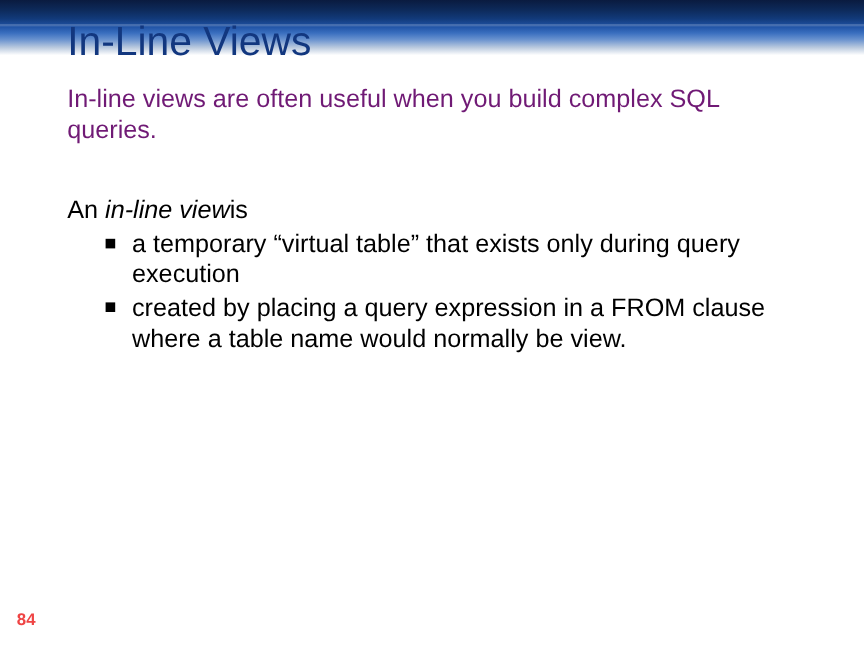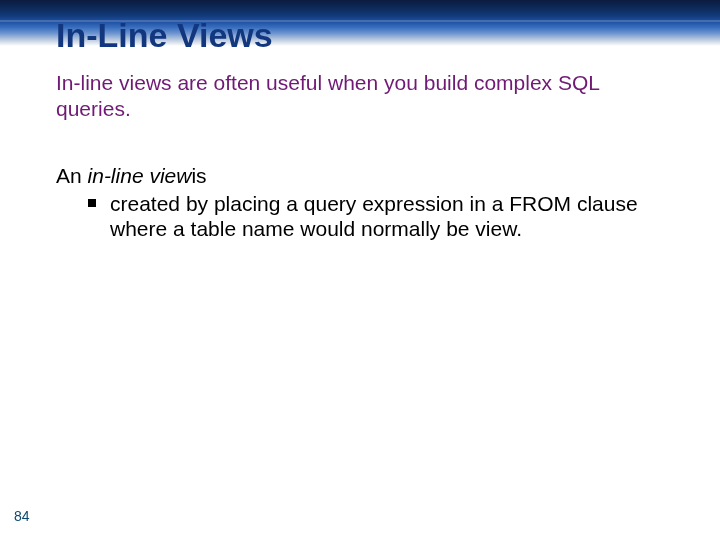--- a/index.html
+++ b/index.html
@@ -36,21 +36,21 @@
     top: 20px;
     width: 720px;
     height: 2px;
     background: rgba(255,255,255,0.18);
   }
   .title {
     position: absolute;
     left: 56px;
     top: 16px;
     font-size: 34px;
-    font-weight: bold;
+    font-weight: normal;
     color: #12377f;
     letter-spacing: 0px;
   }
   .content {
     position: absolute;
     left: 56px;
     top: 70px;
     width: 610px;
   }
   .intro {
@@ -85,36 +85,37 @@
     top: 8px;
     width: 8px;
     height: 8px;
     background: #000;
   }
   .pagenum {
     position: absolute;
     left: 14px;
     bottom: 16px;
     font-size: 14px;
-    font-weight: normal;
-    color: #0c4a6e;
+    font-weight: bold;
+    color: #ef4444;
   }
 </style>
 </head>
 <body>
 
 <div class="banner"></div>
 
 <div class="title">In-Line Views</div>
 
 <div class="content">
   <div class="intro">In-line views are often useful when you build complex SQL queries.</div>
 
   <div class="defline">
     <span>An </span><span class="term">in-line view</span><span>is</span>
   </div>
 
   <ul class="bullets">
+    <li>a temporary “virtual table” that exists only during query execution</li>
     <li>created by placing a query expression in a FROM clause where a table name would normally be view.</li>
   </ul>
 </div>
 
 <div class="pagenum">84</div>
 
 </body></html>

